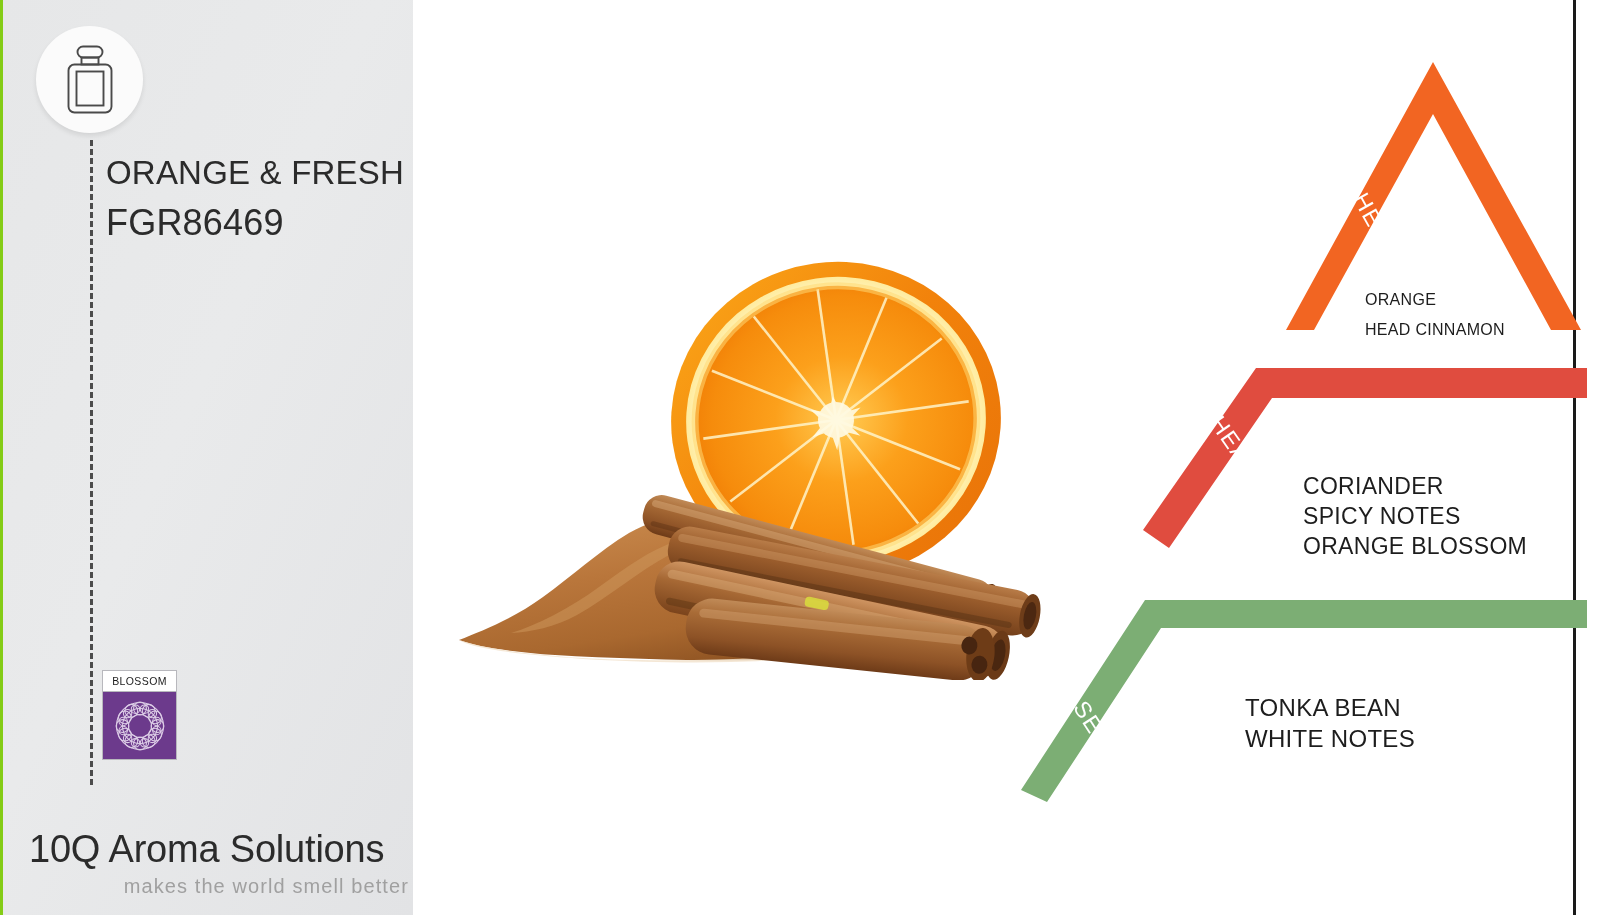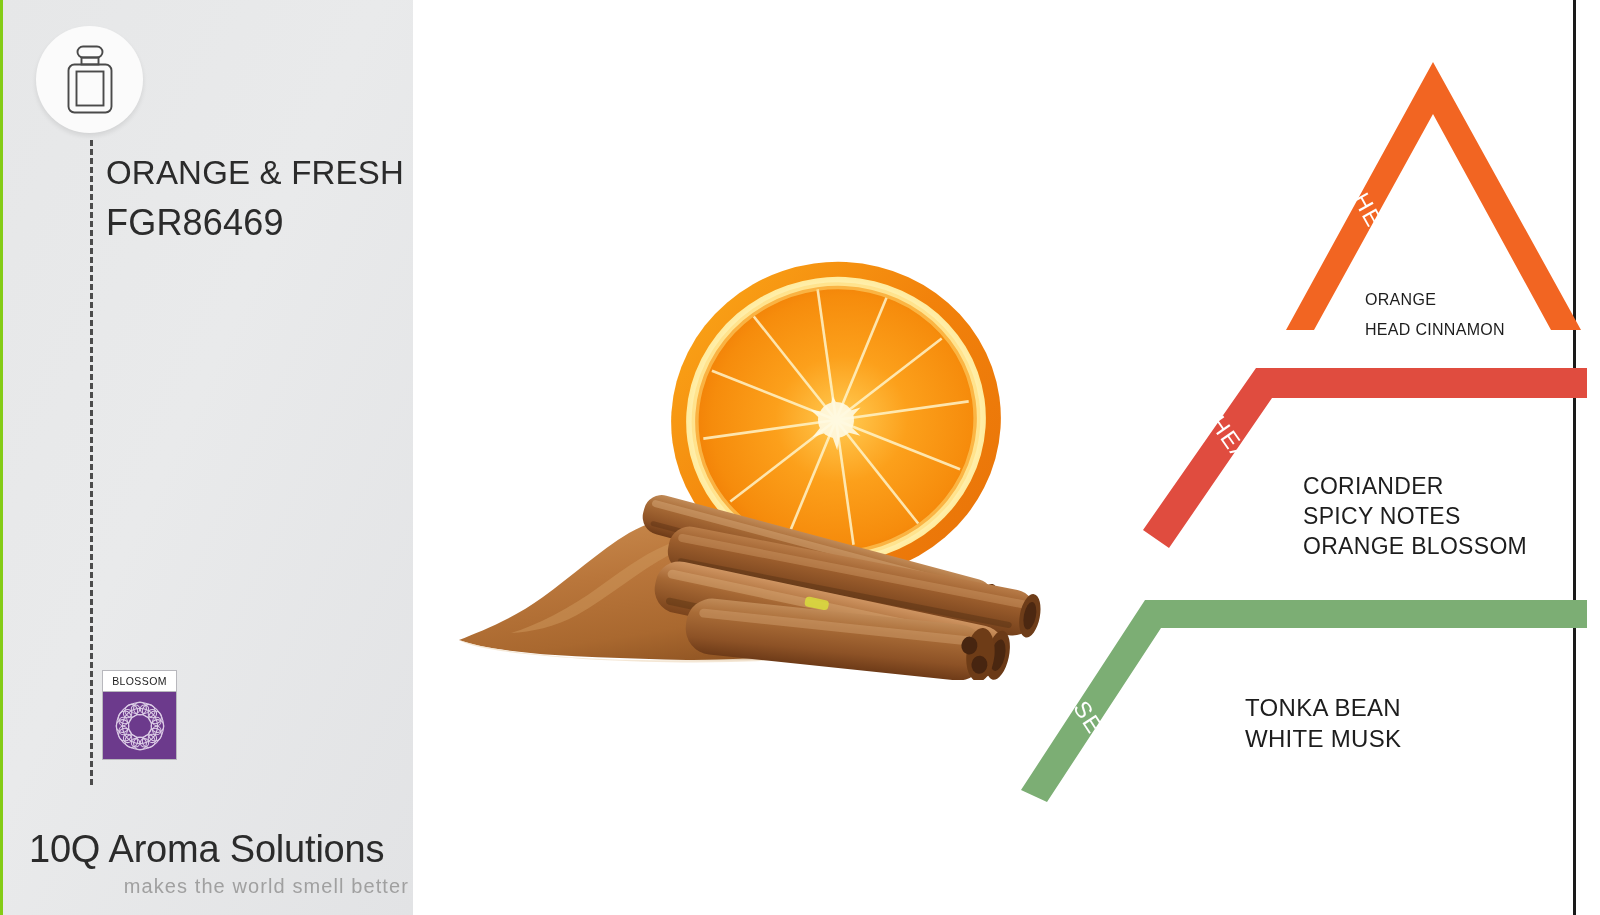--- a/index.html
+++ b/index.html
@@ -401,16 +401,16 @@
   </div>
 
   <div class="note-group" id="notes-heart">
     <div class="note-line">CORIANDER</div>
     <div class="note-line">SPICY NOTES</div>
     <div class="note-line">ORANGE BLOSSOM</div>
   </div>
 
   <div class="note-group" id="notes-base">
     <div class="note-line">TONKA BEAN</div>
-    <div class="note-line">WHITE MUSK</div>
+    <div class="note-line">WHITE NOTES</div>
   </div>
 
 </div>
 
 </body></html>

